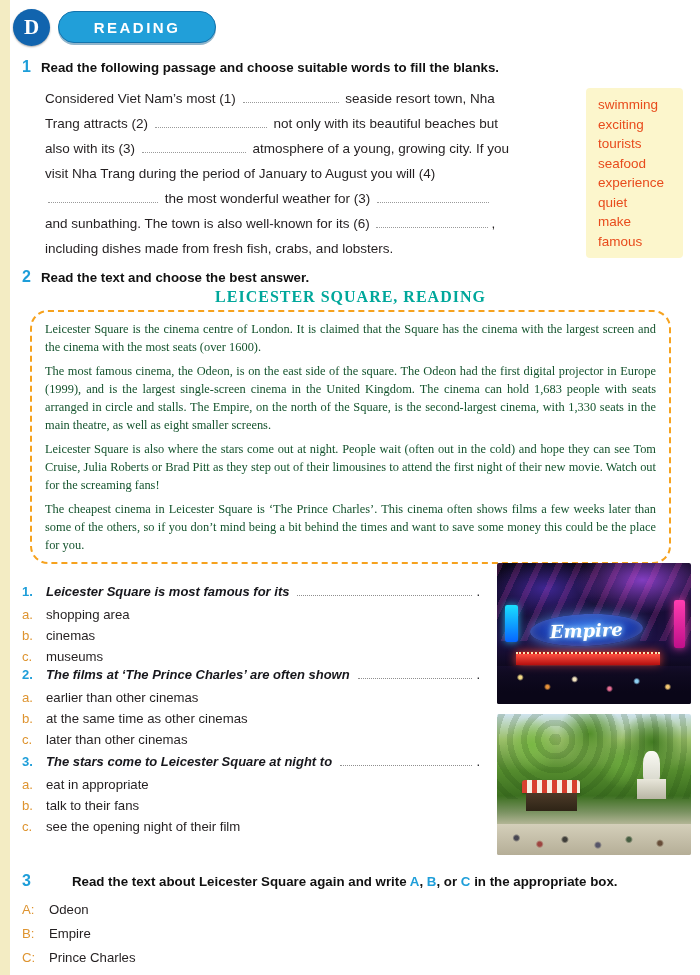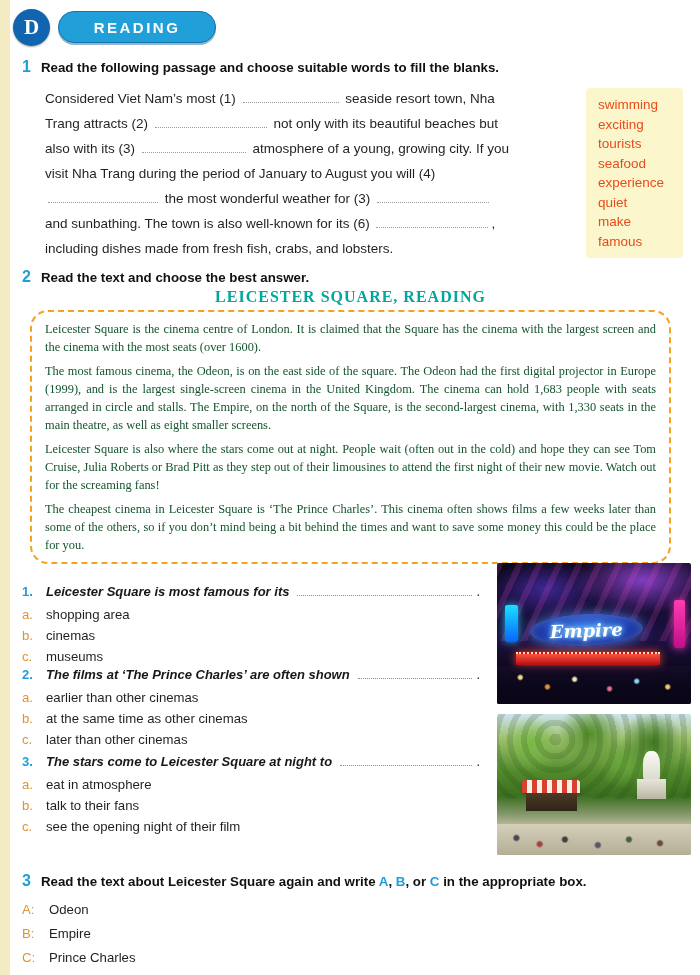--- a/index.html
+++ b/index.html
@@ -25,21 +25,21 @@
     display:flex; align-items:center; justify-content:center;
   }
 
   
   .ex-head { position:absolute; left:22px; display:flex; gap:10px; align-items:baseline; }
   .ex-num { color:#1e9ed9; font-weight:bold; font-size:16px; }
   .ex-instr { font-weight:bold; font-size:13.3px; color:#111; }
   .ex1-head { top:58px; }
   .ex2-head { top:268px; }
   .ex3-head { top:872px; width:660px; }
-  .pre { white-space:pre-wrap; }
+  .pre { white-space:pre-wrap;margin-left:31px; }
   .blue-letter { color:#1e9ed9; }
 
   
   .passage {
     position:absolute; left:45px; top:86px; width:470px;
     font-size:13.5px; line-height:25px; color:#231f20;
   }
   .blank {
     display:inline-block; border-bottom:1.5px dotted #9a9a9a; height:11px; margin:0 3px;
   }
@@ -240,21 +240,21 @@
 
   <div class="question q3">
     <div class="q-line">
       <span class="q-num">3.</span>
       <span class="q-text">The stars come to Leicester Square at night to</span>
       <span class="dotline"></span>
       <span class="q-tail">.</span>
     </div>
     <div class="opt-line">
       <span class="opt-letter">a.</span>
-      <span class="opt-text">eat in atmosphere</span>
+      <span class="opt-text">eat in appropriate</span>
     </div>
     <div class="opt-line">
       <span class="opt-letter">b.</span>
       <span class="opt-text">talk to their fans</span>
     </div>
     <div class="opt-line">
       <span class="opt-letter">c.</span>
       <span class="opt-text">see the opening night of their film</span>
     </div>
   </div>

